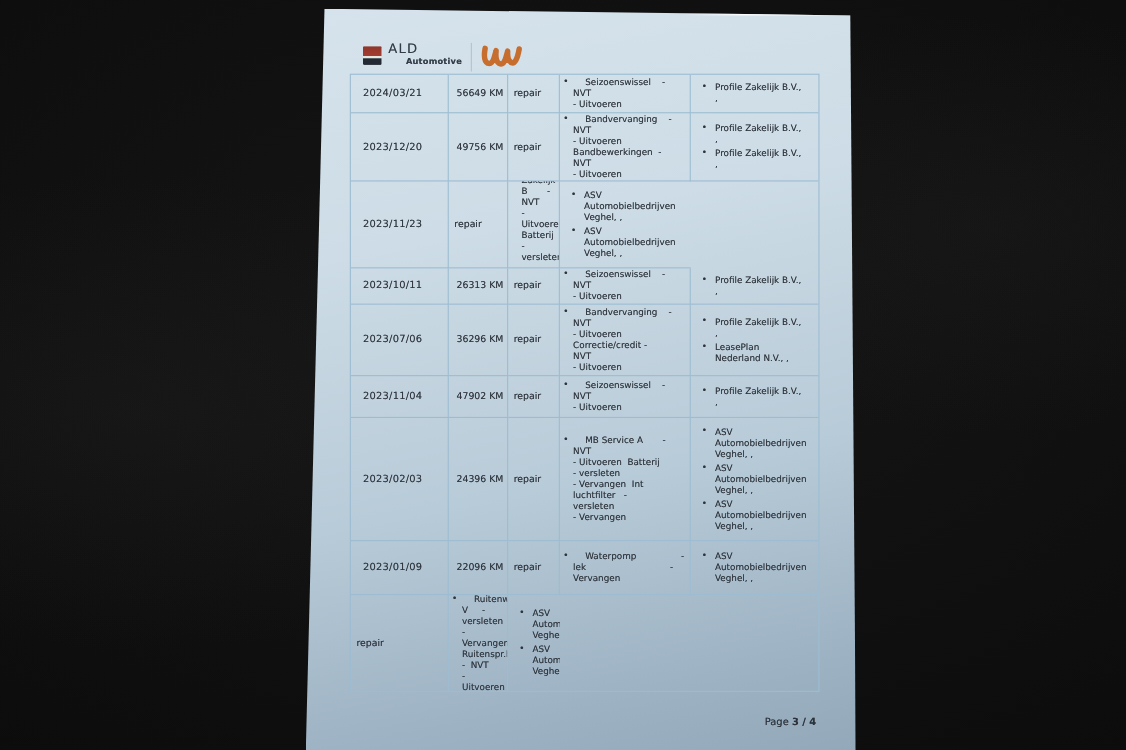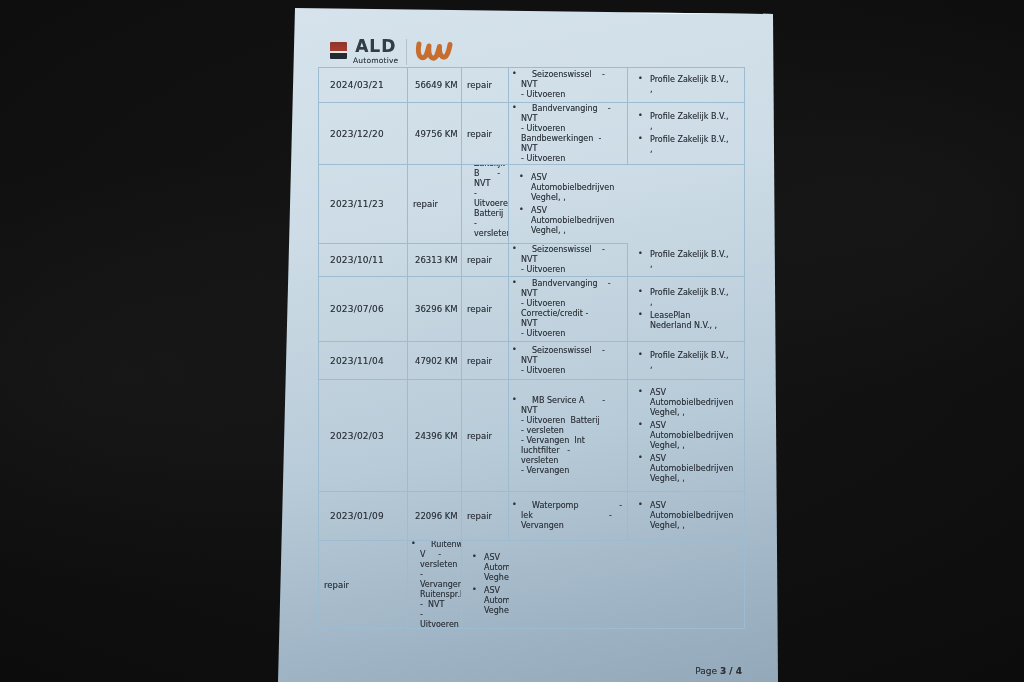--- a/index.html
+++ b/index.html
@@ -30,22 +30,22 @@
     background:linear-gradient(90deg, rgba(255,255,255,0) 0%, rgba(255,255,255,.85) 35%, rgba(255,255,255,.95) 100%);
     border-radius:2px; filter:blur(.4px);}
   
   .brand{position:absolute; left:52px; top:30px; height:28px; display:flex; align-items:flex-start;}
   .ald-ico{width:17px; height:17px; margin-top:4px; border-radius:1px; overflow:hidden;
     display:flex; flex-direction:column;}
   .ald-ico .half-red{height:9px; background:linear-gradient(180deg,#8e352b,var(--red));}
   .ald-ico .half-line{height:2px; background:#e9e6df;}
   .ald-ico .half-navy{flex:1; background:var(--navy);}
   .ald-txt{margin-left:6px; line-height:1; color:#333d49;}
-  .ald-name{font-size:17px; font-weight:bold; letter-spacing:1px;text-align:center;}
-  .ald-sub{font-size:7.5px; font-weight:normal; margin-top:2px; letter-spacing:.2px;}
+  .ald-name{font-size:12px; font-weight:normal; letter-spacing:1px;}
+  .ald-sub{font-size:7.5px; font-weight:bold; margin-top:2px; letter-spacing:.2px;margin-left:16px;}
   .logo-div{width:1px; height:26px; background:#b4c2cc; margin:1px 0 0 8px;}
   .dealer{margin-left:8px; margin-top:1px;}
   
   .tbl{position:absolute; left:40px; top:59px; width:427px; border:1px solid var(--bd);}
   .t-row{display:grid; grid-template-columns:89px 54px 47px 119px 116px;}
   .t-row > div{border-right:1px solid var(--bd); border-bottom:1px solid var(--bd); overflow:hidden;}
   .t-row > div:last-child{border-right:none;}
   .t-row:last-child > div{border-bottom:none;}
   .t-row:nth-child(1){height:35px;}
   .t-row:nth-child(2){height:62px;}
@@ -62,21 +62,21 @@
   .c-svc{display:flex; align-items:center; font-size:8px; line-height:10px;}
   .svc{position:relative; padding-left:9px; margin:2px 3px 2px 3px; width:100%;}
   .svc .blt{position:absolute; left:0; top:-1px;}
   .svc-text{white-space:pre-wrap; text-indent:11px;}
   .c-ven{display:flex; flex-direction:column; justify-content:center; gap:3px;
     padding:3px 2px 3px 9px; font-size:8px; line-height:10px;}
   .ven-item{display:flex;}
   .ven-item .blt{width:13px; flex:none; padding-left:1px; margin-top:-1px;}
   .vendor-text{white-space:pre-wrap;}
   
-  .footer{position:absolute; right:36px; top:658px; font-size:9px; color:#2c323a;}
+  .footer{position:absolute; right:36px; top:644px; font-size:9px; color:#2c323a;}
   .footer b{font-weight:bold;}
 </style>
 </head>
 <body>
 
 <div class="paper">
   <div class="edge-glare"></div>
 
   <div class="brand">
     <div class="ald-ico">

